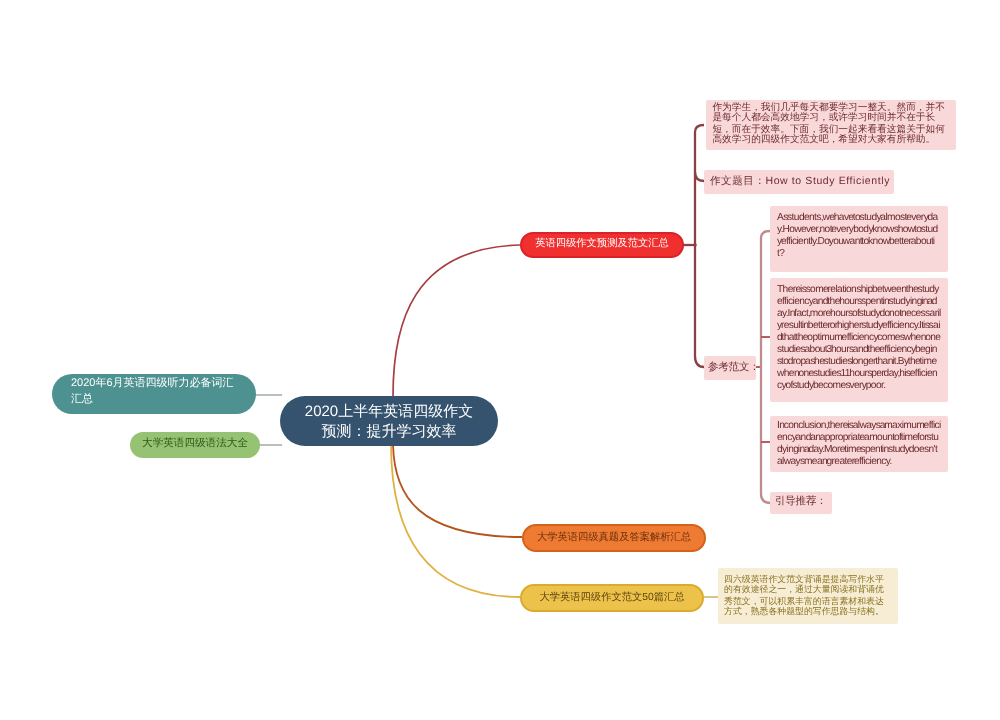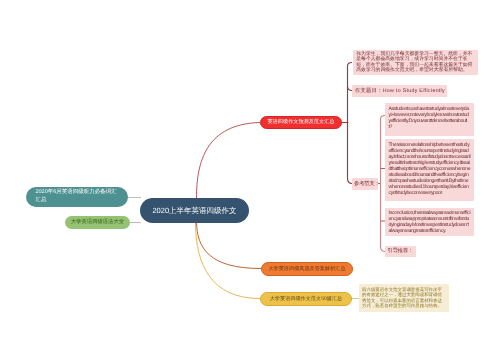--- a/index.html
+++ b/index.html
@@ -45,20 +45,21 @@
     <path d="M380.5 168.5 L385 168.5" fill="none" stroke="#b85c60" stroke-width="1"></path>
     <path d="M380.5 221 L385 221" fill="none" stroke="#b85c60" stroke-width="1"></path>
     <path d="M380.5 247 C380.5 250 382 251.5 385.5 251.5" fill="none" stroke="#c08b8d" stroke-width="1.15"></path>
 
     <path d="M352 298.5 L360 298.5" fill="none" stroke="#d9bd7a" stroke-width="0.9"></path>
   </svg>
 
   <div class="pill" id="root" style="left: 140px; top: 198px; width: 109px; height: 25px; font-size: 7.5px; background: rgb(53, 83, 111);">
     <div>
       <div>2020上半年英语四级作文</div>
+      <div>预测：提升学习效率</div>
     </div>
   </div>
 
   <div class="pill" style="left:26px;top:186.5px;width:102px;height:20px;background:#4d9190;font-size:5.5px;padding:0 9.5px;text-align:left;justify-content:flex-start;line-height:1.42;">
     <span>2020年6月英语四级听力必备词汇汇总</span>
   </div>
 
   <div class="pill" style="left:65px;top:215.5px;width:65px;height:13px;background:#95c273;color:#2f5a16;font-size:5.3px;">
     <span>大学英语四级语法大全</span>
   </div>

